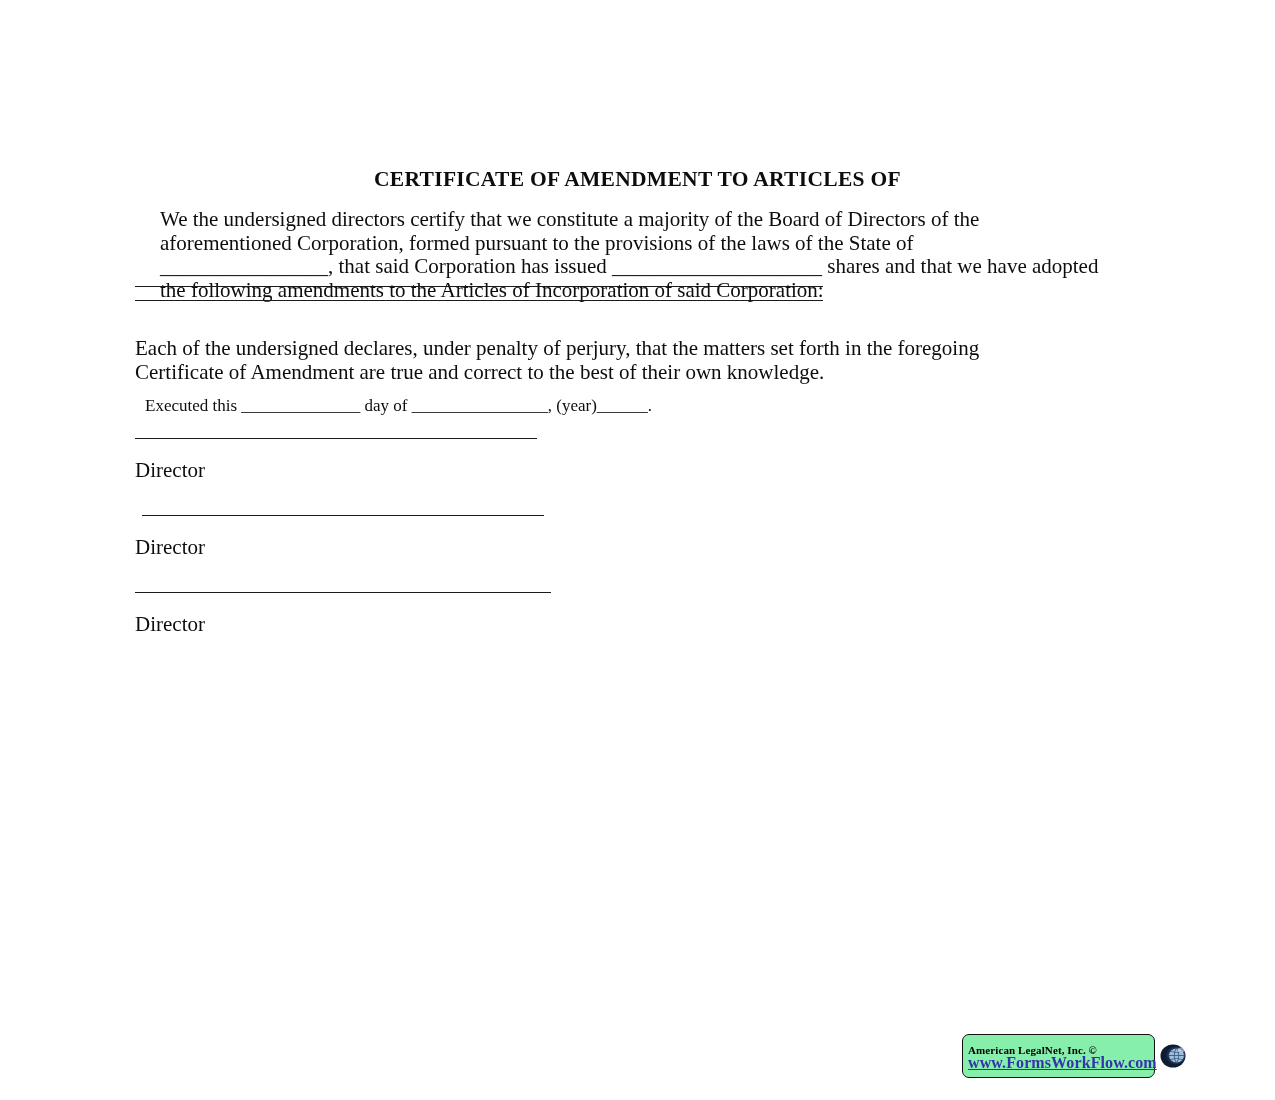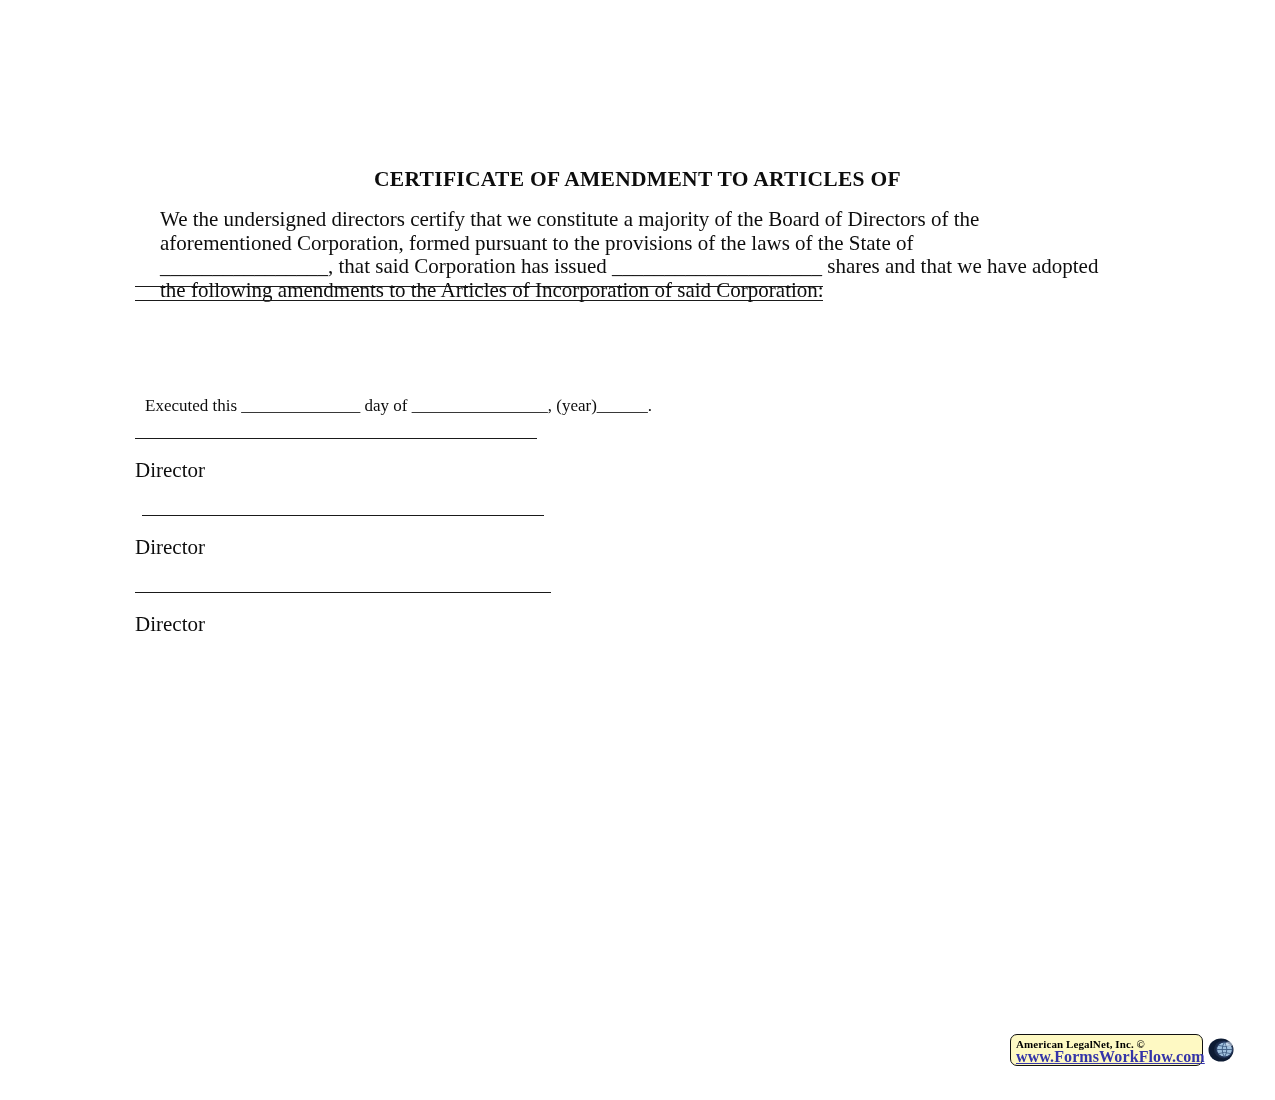--- a/index.html
+++ b/index.html
@@ -119,29 +119,28 @@
     line-height: 23.5px;
     margin-top: 20px;
   }
 
   
   .footer-badge {
     position: absolute;
     left: 962px;
     top: 1034px;
     width: 193px;
-    height: 32px;
+    height: 44px;
     border: 1.6px solid #111111;
     border-radius: 7px;
-    background: #fef9c3;
+    background: #86efac;
     box-sizing: border-box;
     display: flex;
     align-items: center;
     padding: 0 3px 0 5px;
-    margin-left: 48px;
   }
   .badge-text {
     display: flex;
     flex-direction: column;
     justify-content: center;
     line-height: 12px;
   }
   .badge-company {
     font-family: "Liberation Serif", "DejaVu Serif", serif;
     font-size: 11px;
@@ -182,20 +181,26 @@
       <span class="ln">________________, that said Corporation has issued ____________________ shares and that we have adopted</span>
       <span class="ln">the following amendments to the Articles of Incorporation of said Corporation:</span>
     </p>
   </div>
 
   <div class="rule-lines">
     <div class="rule-line"></div>
     <div class="rule-line"></div>
   </div>
 
+  <div class="para-declare">
+    <p class="para">
+      <span class="ln">Each of the undersigned declares, under penalty of perjury, that the matters set forth in the foregoing</span>
+      <span class="ln">Certificate of Amendment are true and correct to the best of their own knowledge.</span>
+    </p>
+  </div>
 
   <div class="executed">Executed this ______________ day of ________________, (year)______.</div>
 
   <div class="sig-block sig-1">
     <div class="sig-rule"></div>
     <div class="sig-label">Director</div>
   </div>
 
   <div class="sig-block sig-2">
     <div class="sig-rule"></div>

